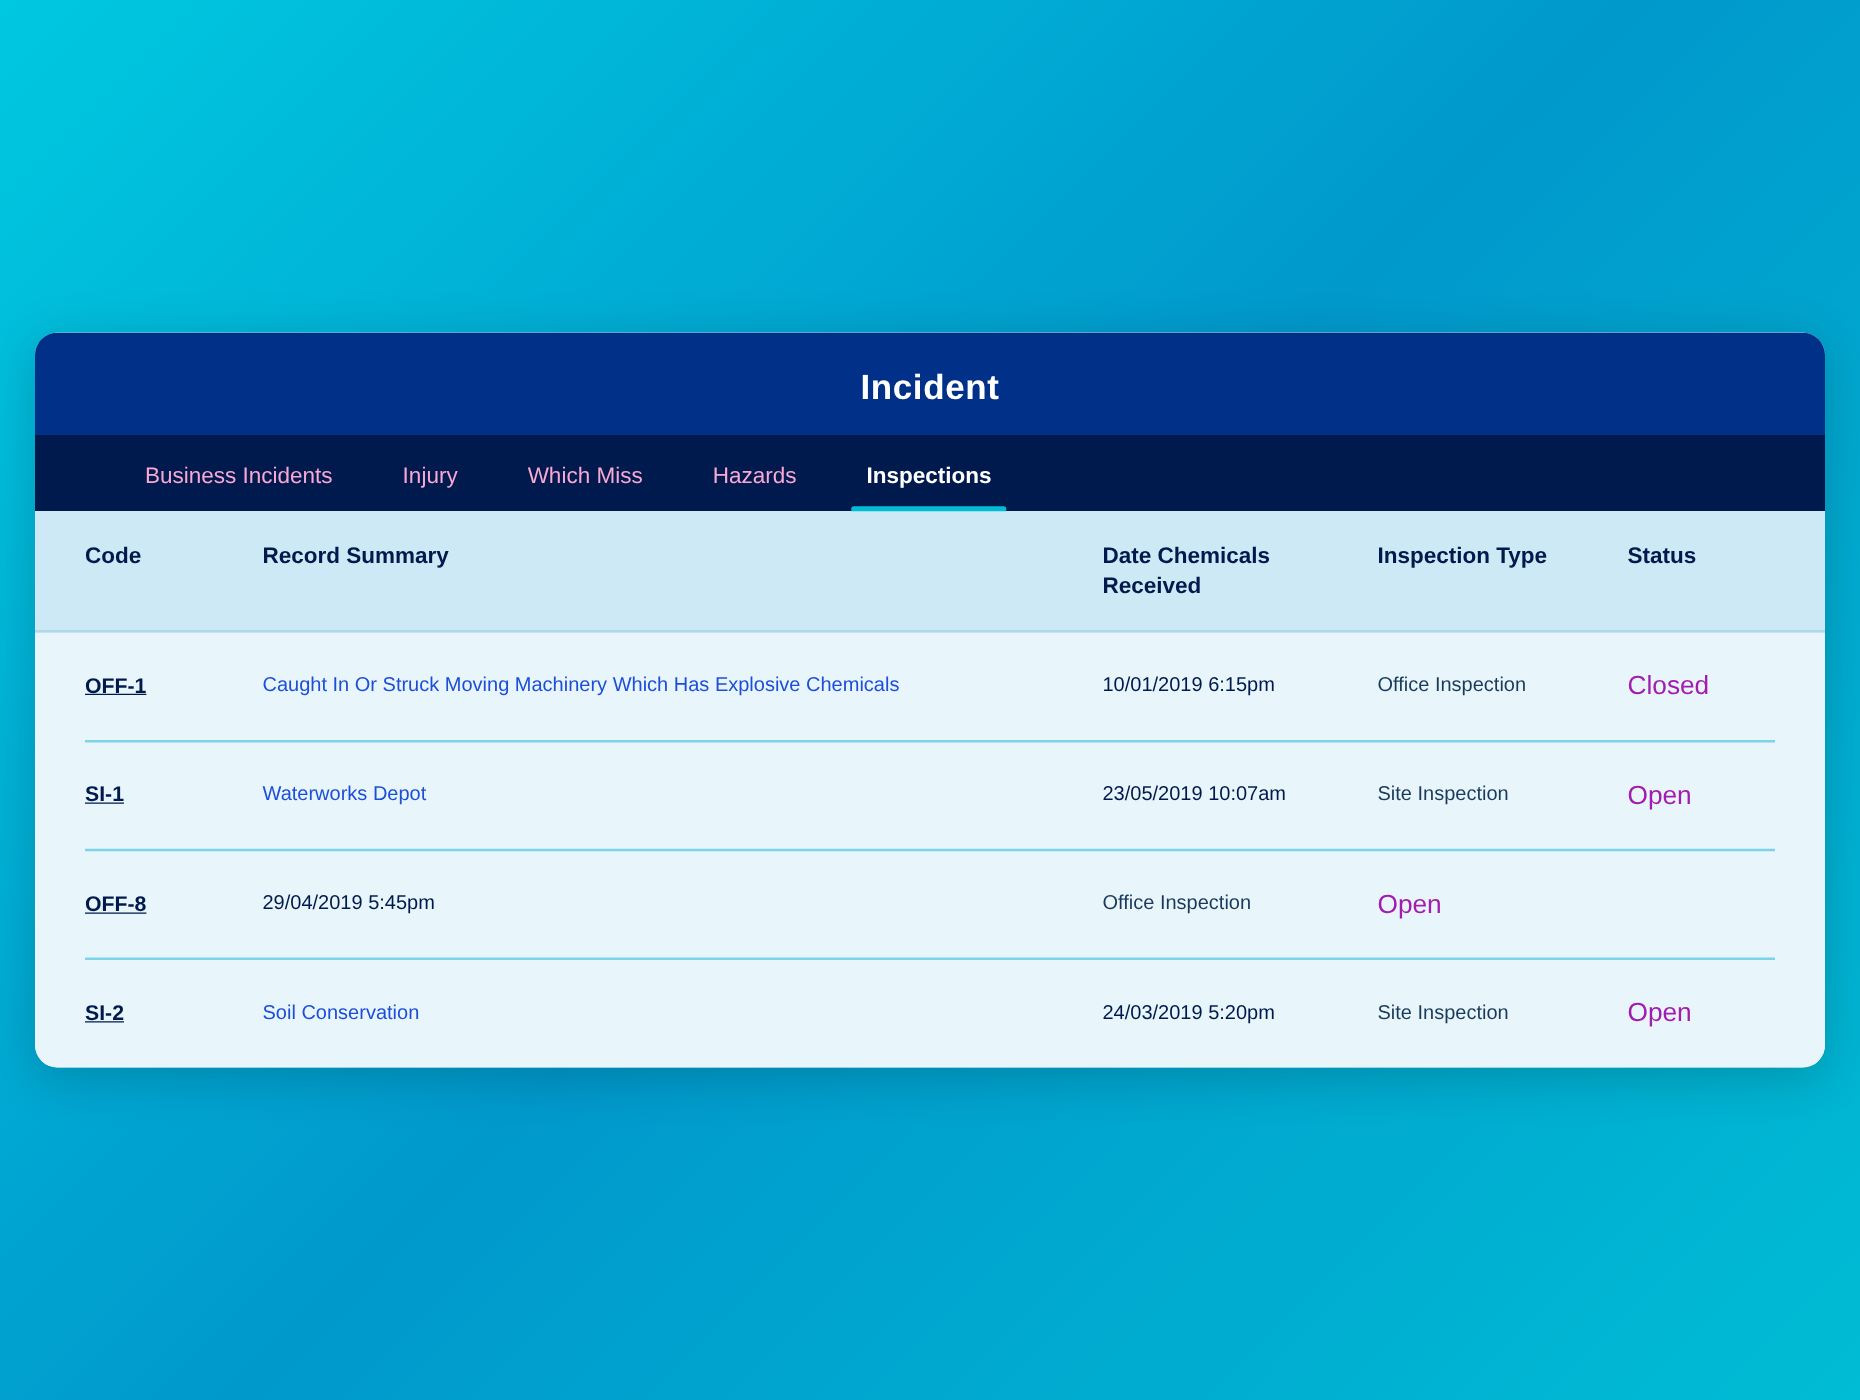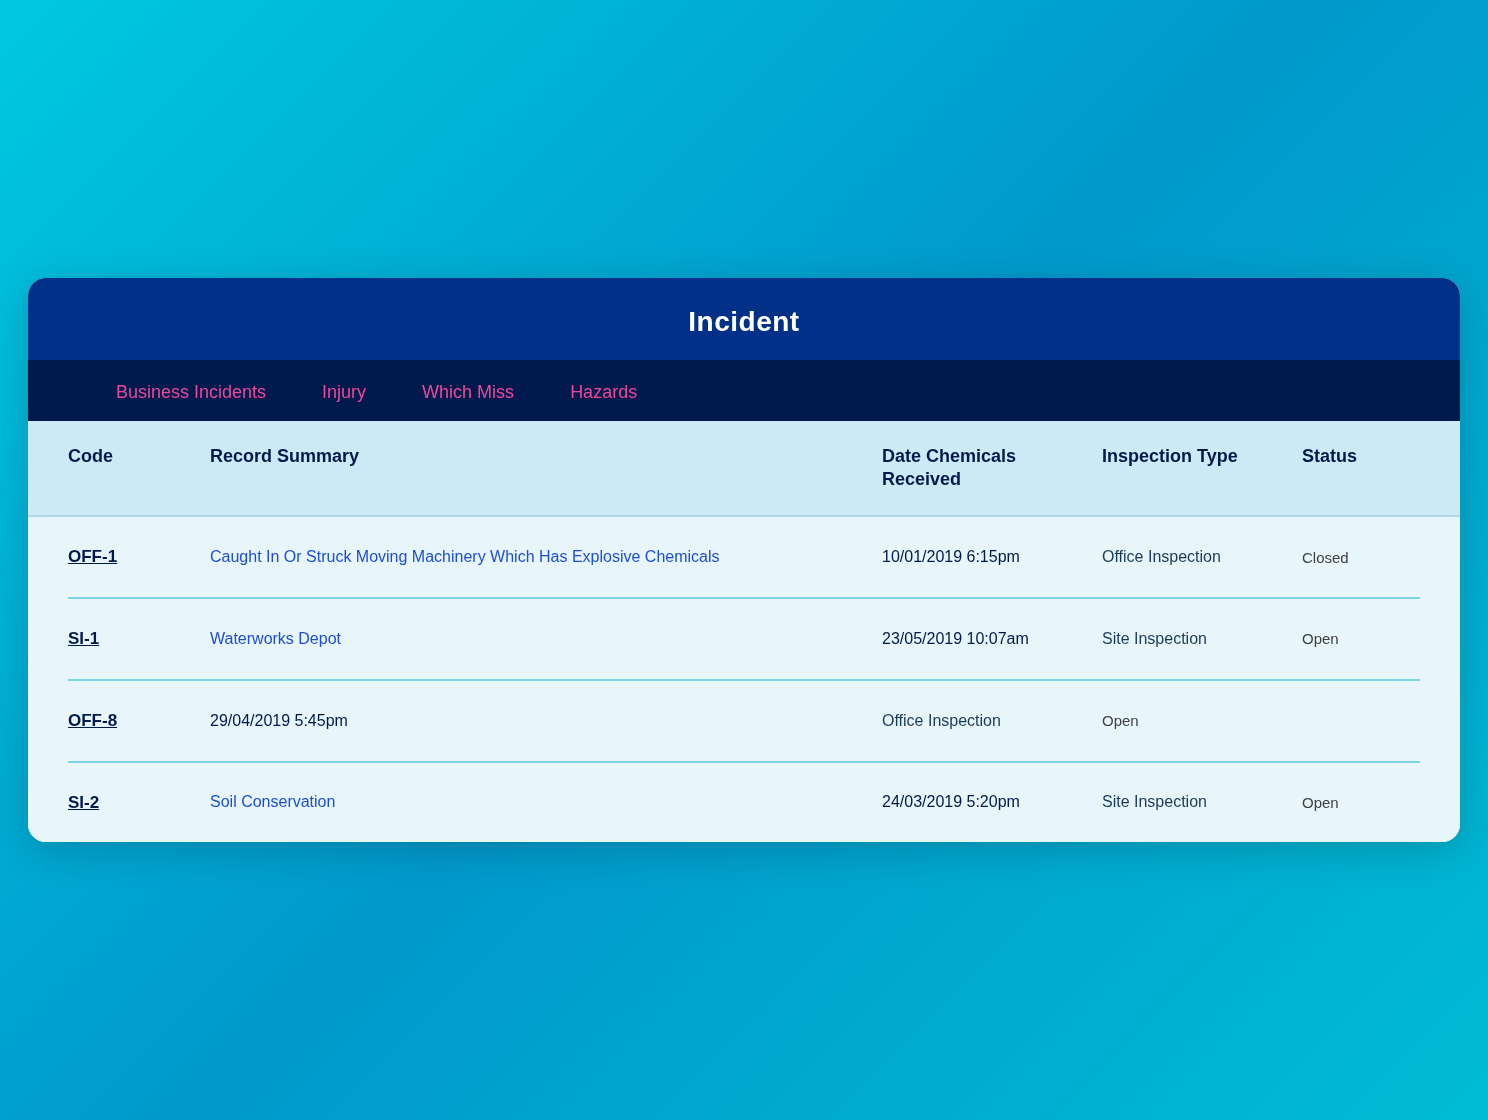--- a/index.html
+++ b/index.html
@@ -42,21 +42,21 @@
 
     .tab-bar {
       background: #001a4d;
       display: flex;
       align-items: center;
       padding: 0 60px;
       gap: 0;
     }
 
     .tab-item {
-      color: #ec4899;
+      color: #f9a8d4;
       font-size: 18px;
       font-weight: 500;
       padding: 22px 28px 18px 28px;
       cursor: pointer;
       position: relative;
       white-space: nowrap;
       text-decoration: none;
       display: block;
     }
 
@@ -140,38 +140,39 @@
       color: #001a4d;
       font-size: 16px;
     }
 
     .cell.type-cell {
       color: #1a3a5c;
       font-size: 16px;
     }
 
     .cell.status-cell {
-      color: #404040;
-      font-size: 15px;
+      color: #a21caf;
+      font-size: 21px;
       font-weight: 500;
     }
   </style>
 </head>
 <body>
 
 <div class="card">
   <div class="card-header">
     <h1>Incident</h1>
   </div>
 
   <div class="tab-bar">
     <a class="tab-item">Business Incidents</a>
     <a class="tab-item">Injury</a>
     <a class="tab-item">Which Miss</a>
     <a class="tab-item">Hazards</a>
+    <a class="tab-item active">Inspections</a>
   </div>
 
   <div class="table-area">
     <div class="col-headers">
       <div class="col-header">Code</div>
       <div class="col-header">Record Summary</div>
       <div class="col-header">Date Chemicals Received</div>
       <div class="col-header">Inspection Type</div>
       <div class="col-header">Status</div>
     </div>

